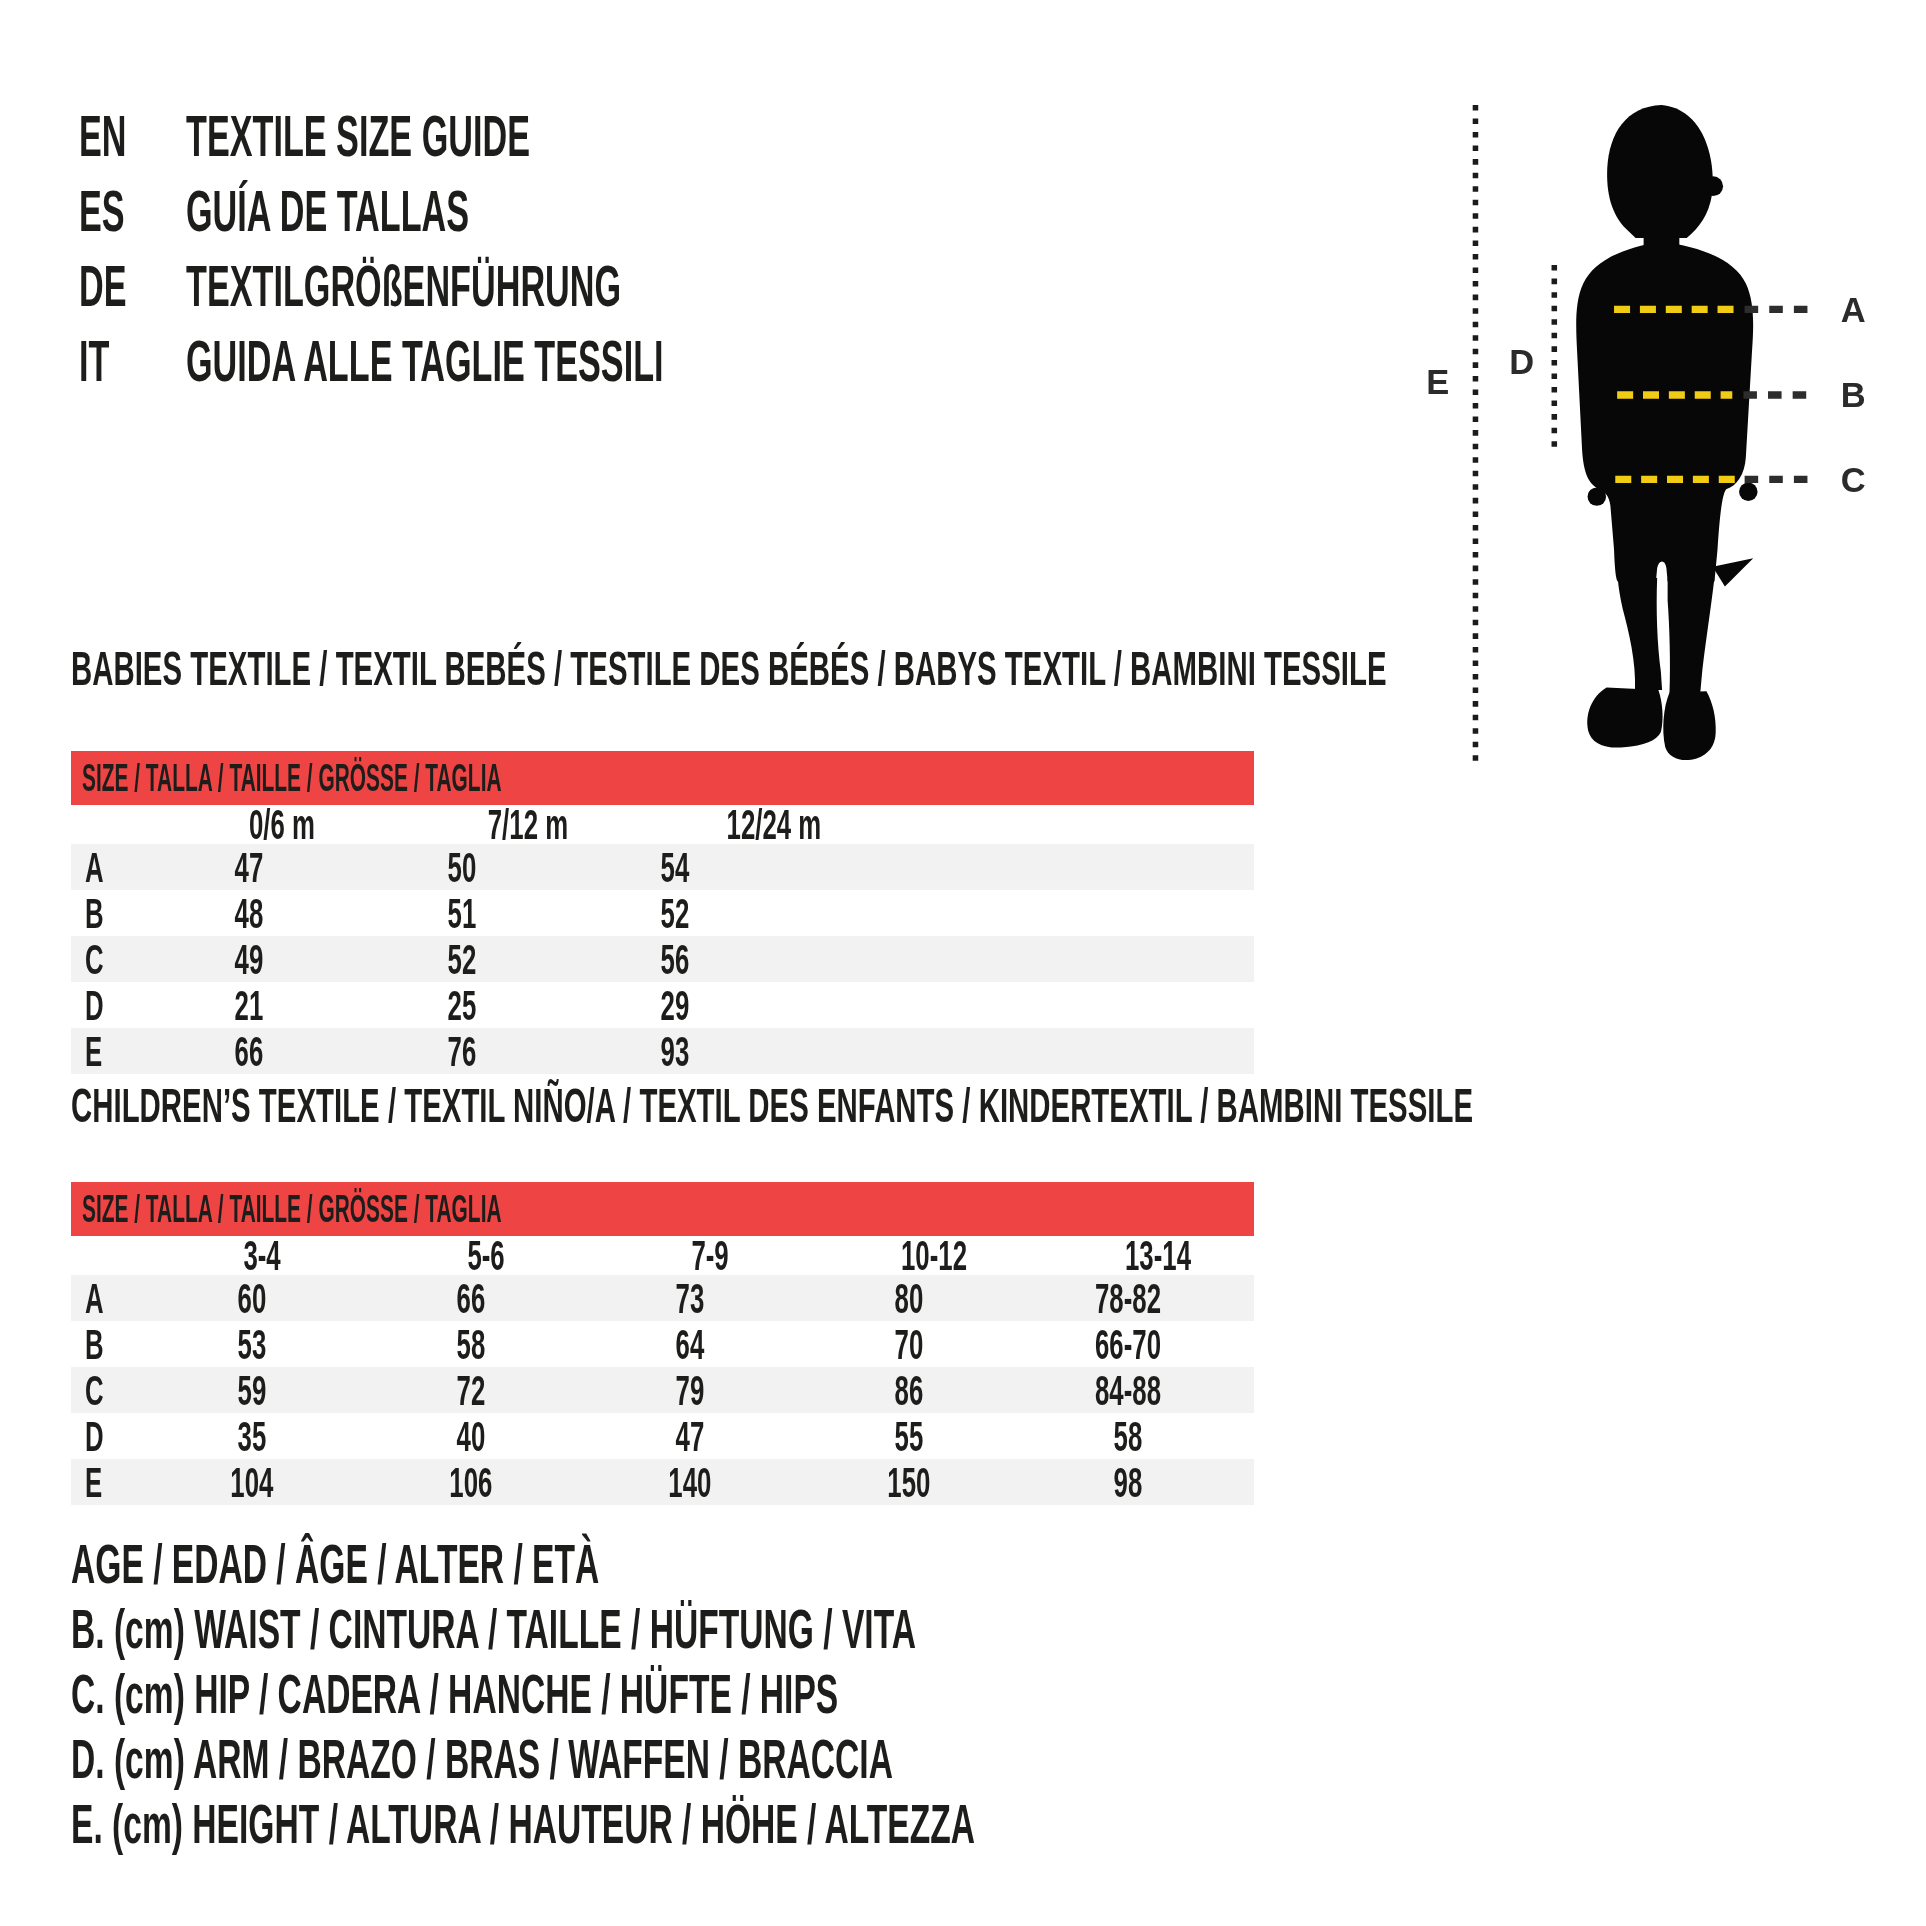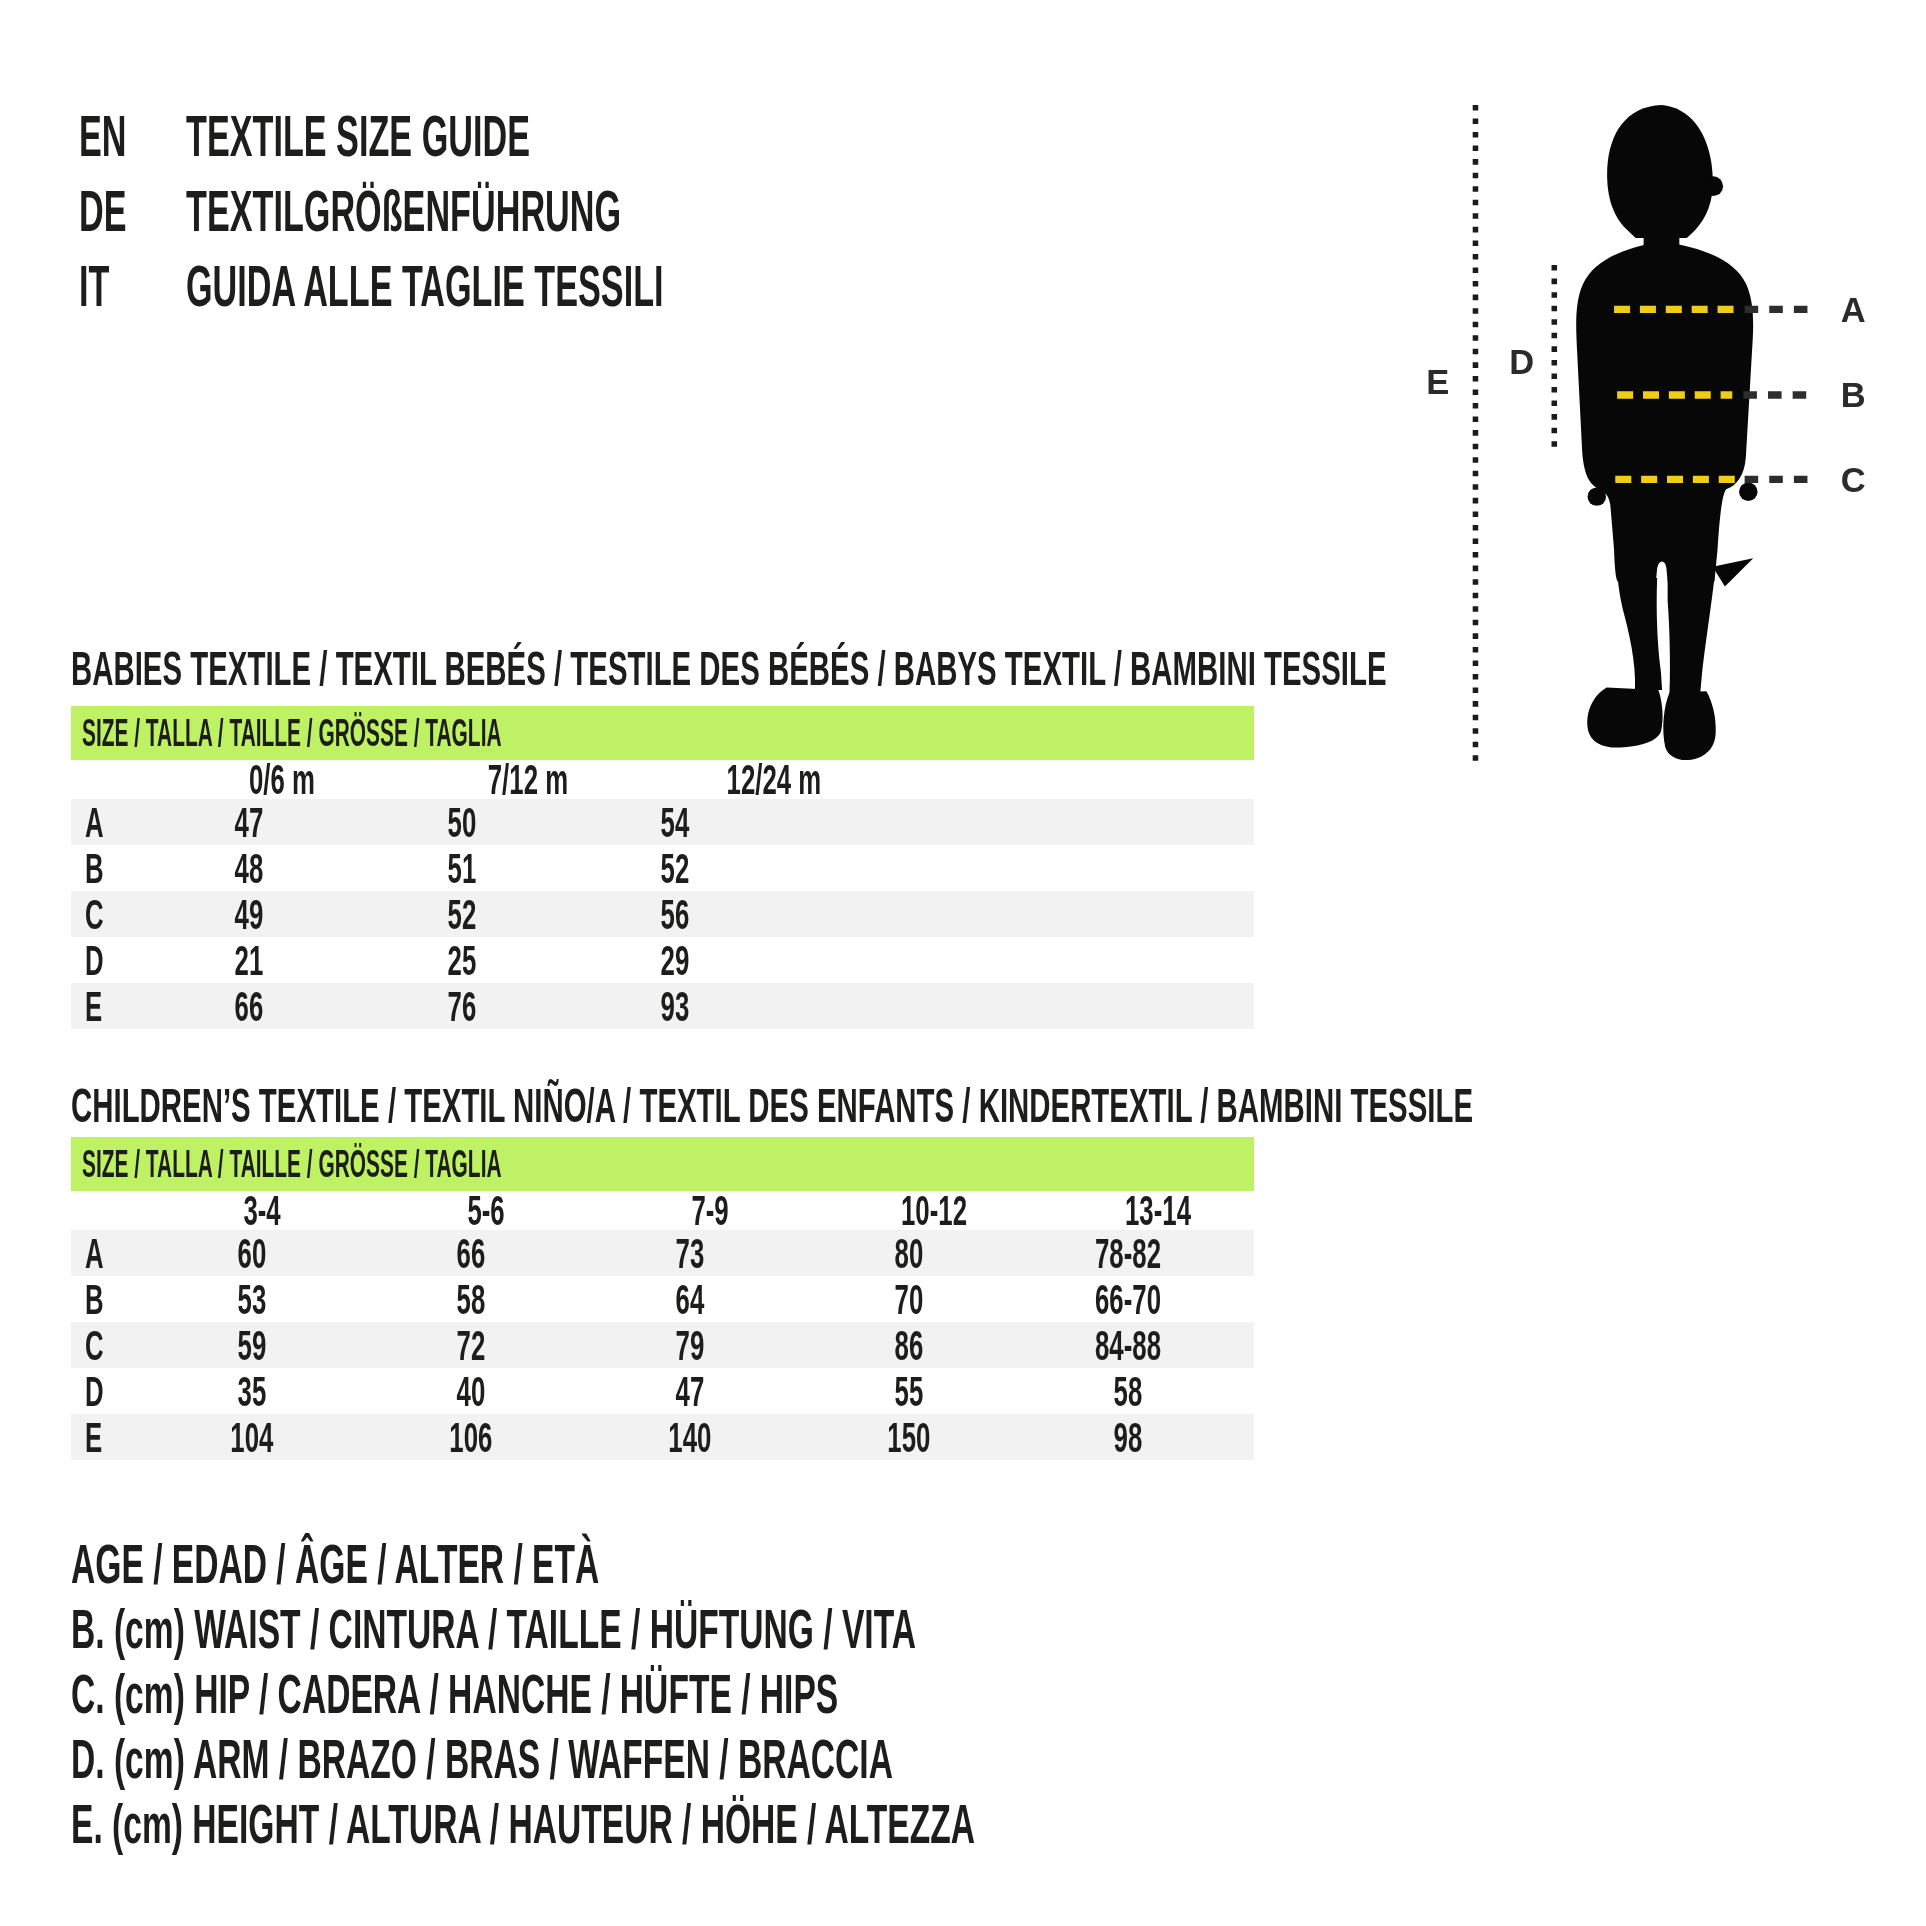--- a/index.html
+++ b/index.html
@@ -20,21 +20,21 @@
 
   
   .sec-heading{position:absolute;left:71px;height:55px;line-height:55px;font-size:49px;font-weight:700;}
   .h-babies{top:641px;}
   .h-children{top:1078px;}
 
   
   .tbl{position:absolute;left:71px;width:1183px;font-weight:700;}
   .tbl-babies{top:706px;}
   .tbl-children{top:1137px;}
-  .tbl-header{height:54px;line-height:54px;background:#bef264;font-size:38px;padding-left:11px;box-sizing:border-box;}
+  .tbl-header{height:54px;line-height:54px;background:#ef4444;font-size:38px;padding-left:11px;box-sizing:border-box;margin-top:45px;}
   .tbl-cols{display:flex;height:39px;line-height:39px;font-size:43px;margin-top:0;gap:33px;}
   .tbl-row{display:flex;height:46px;line-height:46px;font-size:43px;}
   .tbl-row.alt{background:#f2f2f2;}
   .cell-label{width:71px;box-sizing:border-box;padding-left:13.6px;text-align:left;}
   .cell-spacer{width:71px;}
   .cell-b{width:213px;text-align:center;}
   .cell-c{width:219px;text-align:center;}
 
   
   .legend{position:absolute;left:71px;top:1531px;}
@@ -42,20 +42,24 @@
 </style>
 </head>
 <body>
 
 <div class="page">
 
   <section class="langs">
     <div class="lang-row">
       <span class="lang-code"><span class="cnd">EN</span></span>
       <span class="cnd">TEXTILE SIZE GUIDE</span>
+    </div>
+    <div class="lang-row">
+      <span class="lang-code"><span class="cnd">ES</span></span>
+      <span class="cnd">GUÍA DE TALLAS</span>
     </div>
     <div class="lang-row">
       <span class="lang-code"><span class="cnd">DE</span></span>
       <span class="cnd">TEXTILGRÖßENFÜHRUNG</span>
     </div>
     <div class="lang-row">
       <span class="lang-code"><span class="cnd">IT</span></span>
       <span class="cnd">GUIDA ALLE TAGLIE TESSILI</span>
     </div>
   </section>

